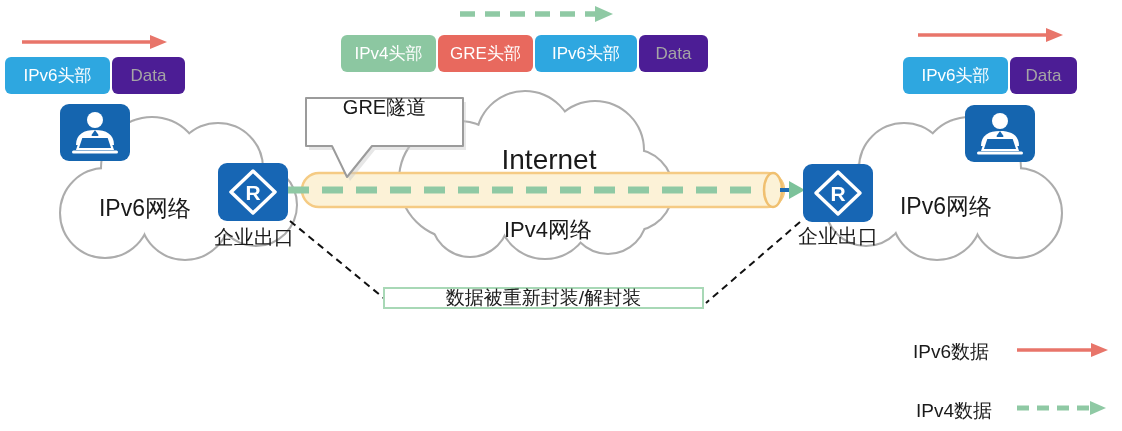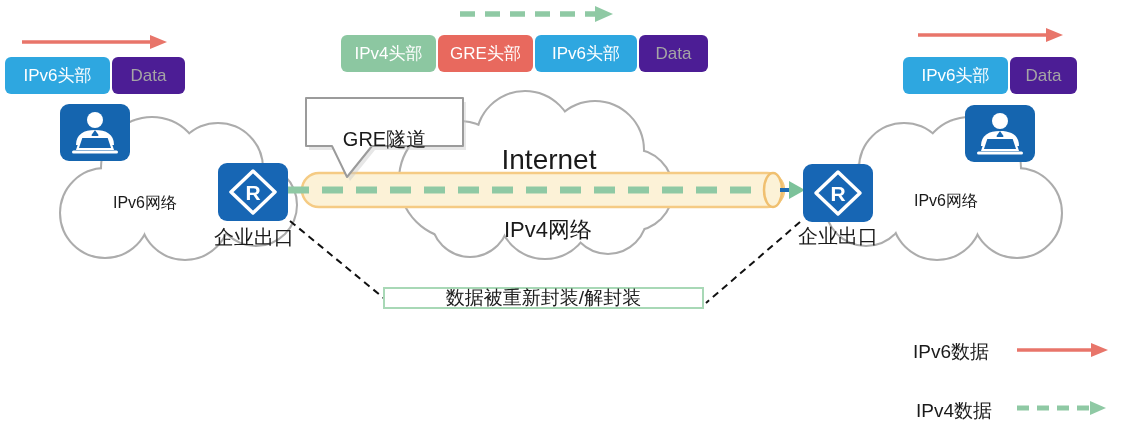--- a/index.html
+++ b/index.html
@@ -9,25 +9,25 @@
   
   .packet{position:absolute;display:flex;gap:2px;}
   .seg{height:37px;display:flex;align-items:center;justify-content:center;
        border-radius:6px;font-size:17px;color:#fff;box-sizing:border-box;white-space:nowrap;}
   .seg-ipv6{background:#2EA7E0;}
   .seg-ipv4{background:#8CC7A1;}
   .seg-gre{background:#E8695E;}
   .seg-data{background:#4c1d95;color:#A5A5A5;font-weight:500;}
   
   .lbl{position:absolute;text-align:center;color:#1a1a1a;}
-  .cloud-lbl{font-size:16px;}
+  .cloud-lbl{font-size:23px;}
   .internet-lbl{font-size:28px;}
   .ipv4net-lbl{font-size:22px;}
   .exit-lbl{font-size:20px;}
-  .callout-text{position:absolute;left:306px;top:116px;width:157px;height:46px;
+  .callout-text{position:absolute;left:306px;top:84px;width:157px;height:46px;
                 display:flex;align-items:center;justify-content:center;font-size:20px;}
   .note-box{position:absolute;left:383px;top:287px;width:321px;height:22px;box-sizing:border-box;
             border:2px solid #A8D8B6;background:#fff;display:flex;align-items:center;justify-content:center;
             font-size:19px;font-weight:500;}
   .legend-lbl{position:absolute;font-size:19px;white-space:nowrap;}
   .icon{position:absolute;line-height:0;}
   .cloud-stroke{fill:#fff;stroke:#ACACAC;stroke-width:4;}
   .cloud-fill{fill:#fff;}
 </style>
 </head>

